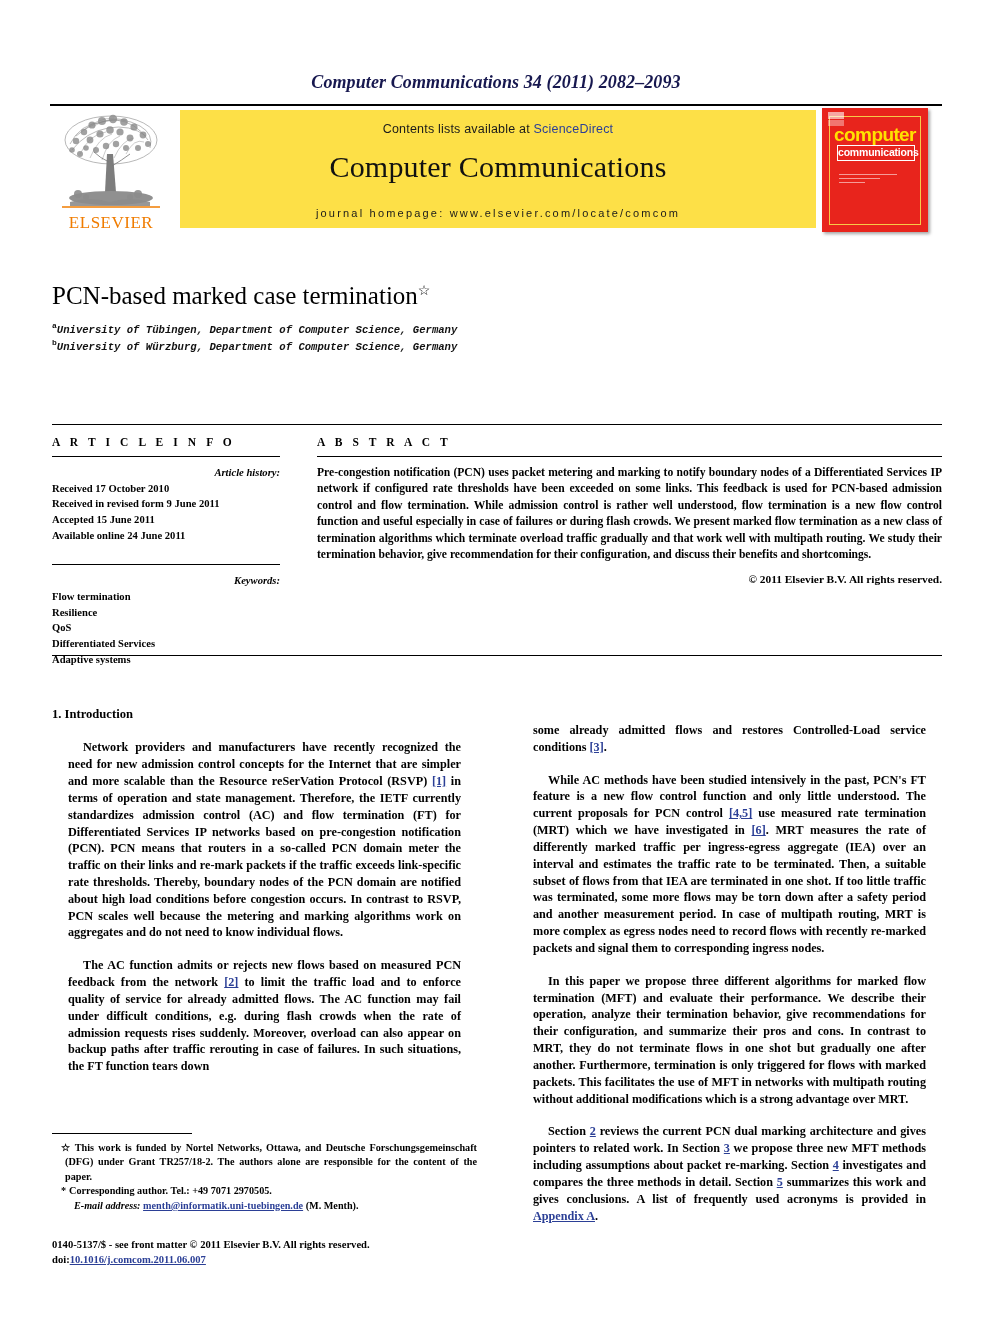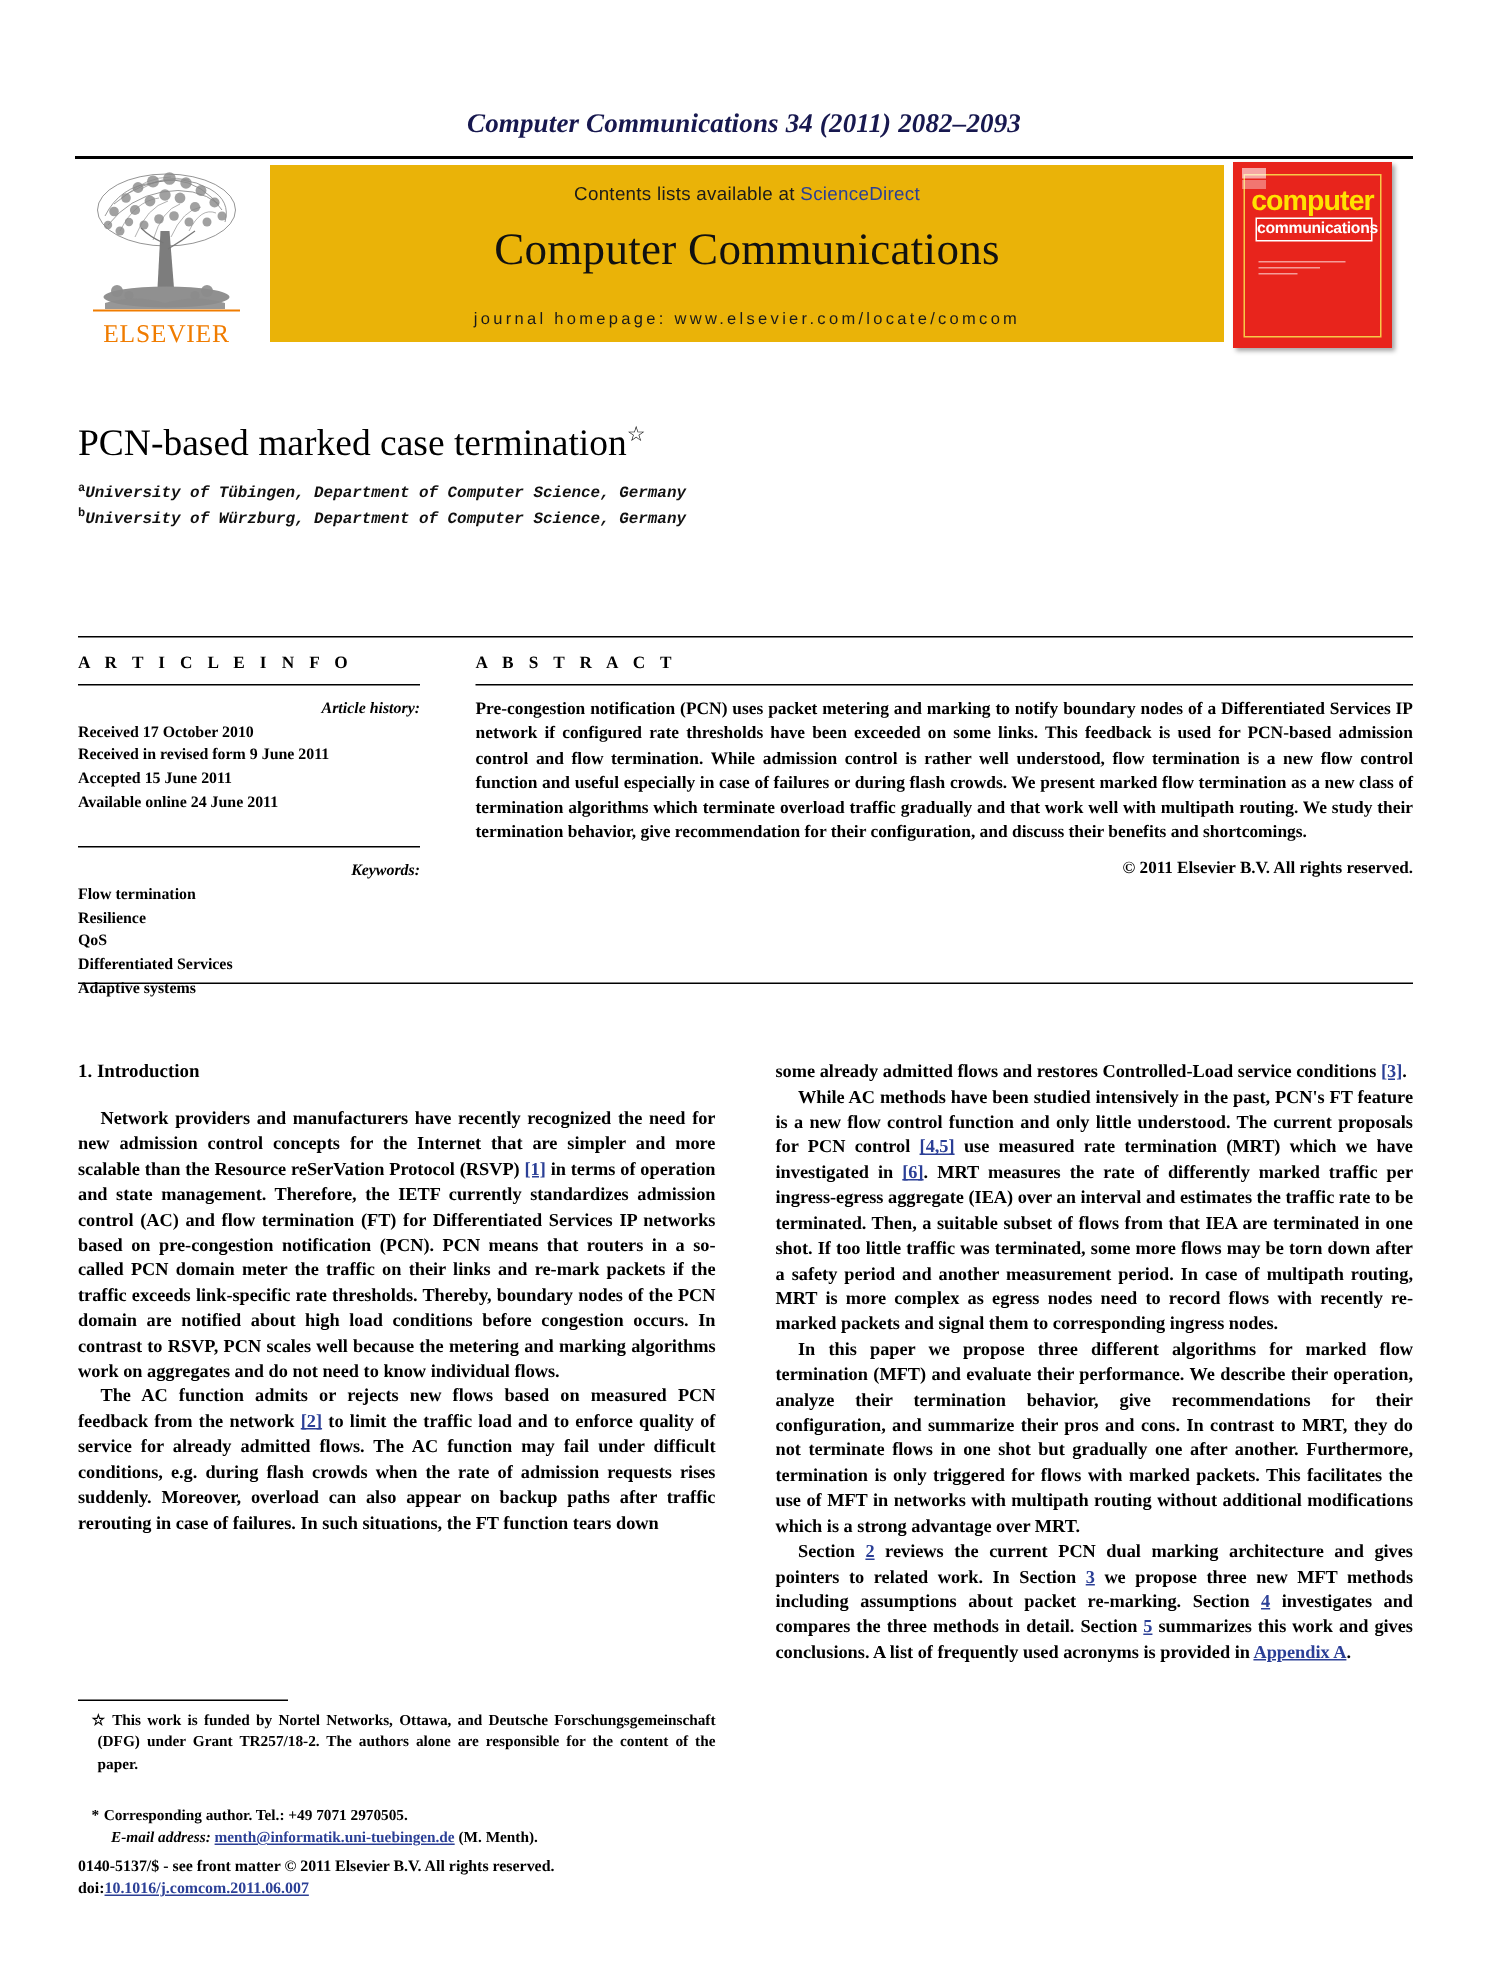--- a/index.html
+++ b/index.html
@@ -70,21 +70,21 @@
     letter-spacing: 0.5px;
     color: #f07c00;
     line-height: 1;
   }
   .grayband {
     position: absolute;
     top: 6px;
     left: 130px;
     width: 636px;
     height: 118px;
-    background: #eab308;
+    background: #fde047;
   }
   .contents-line {
     position: absolute;
     top: 12px;
     left: 0;
     width: 636px;
     text-align: center;
     font-family: "Liberation Sans", sans-serif;
     font-size: 12.5px;
     color: #1a1a1a;
@@ -314,21 +314,21 @@
     color: #000;
   }
   .body-col.left { left: 52px; }
   .body-col.right { left: 517px; }
   .sec-head {
     font-weight: bold;
     font-size: 12.6px;
     margin: 0 0 14px 0;
   }
   .body-col p {
-    margin: 0;
+    margin: 16px;
     text-indent: 15px;
   }
   .body-col p.noindent { text-indent: 0; }
   .ref {
     color: #2b3f96;
   }
 
   
   .footnotes {
     position: absolute;
@@ -524,21 +524,21 @@
         <p>In this paper we propose three different algorithms for marked flow termination (MFT) and evaluate their performance. We describe their operation, analyze their termination behavior, give recommendations for their configuration, and summarize their pros and cons. In contrast to MRT, they do not terminate flows in one shot but gradually one after another. Furthermore, termination is only triggered for flows with marked packets. This facilitates the use of MFT in networks with multipath routing without additional modifications which is a strong advantage over MRT.</p>
         <p>Section <a class="ref" href="#">2</a> reviews the current PCN dual marking architecture and gives pointers to related work. In Section <a class="ref" href="#">3</a> we propose three new MFT methods including assumptions about packet re-marking. Section <a class="ref" href="#">4</a> investigates and compares the three methods in detail. Section <a class="ref" href="#">5</a> summarizes this work and gives conclusions. A list of frequently used acronyms is provided in <a class="ref" href="#">Appendix A</a>.</p>
       </div>
   </div>
 
   <div class="footnotes">
     <div class="fn-rule"></div>
     <div class="fn fn-indent">
       <span class="marker">☆</span><span>This work is funded by Nortel Networks, Ottawa, and Deutsche Forschungsgemeinschaft (DFG) under Grant TR257/18-2. The authors alone are responsible for the content of the paper.</span>
     </div>
-    <div class="fn fn-indent" style="margin-top:20px;">
+    <div class="fn fn-indent" style="margin-top:0;">
       <span class="marker">*</span><span>Corresponding author. Tel.: +49 7071 2970505.</span>
     </div>
     <div class="fn-email">
       <i>E-mail address:</i>
       <a class="mail-link" href="#">menth@informatik.uni-tuebingen.de</a>
       <span>(M. Menth).</span>
     </div>
   </div>
 
   <div class="imprint">

